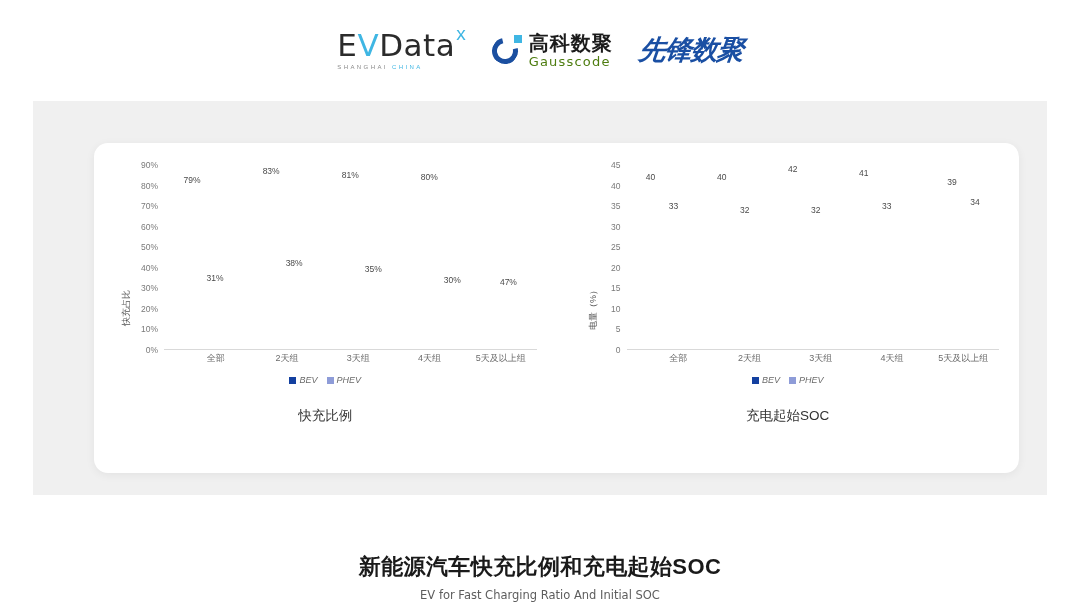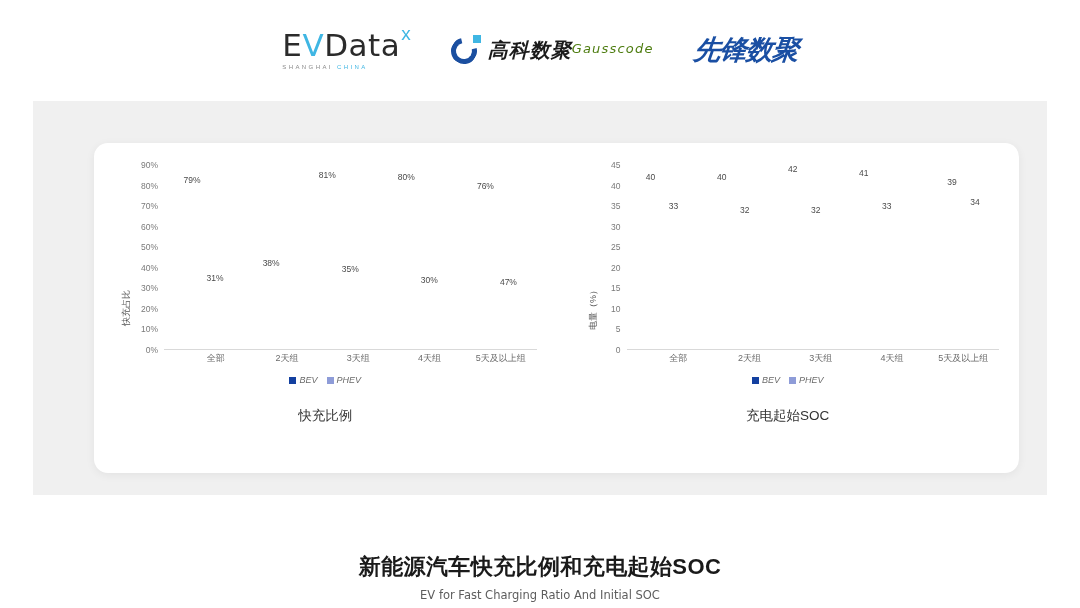--- a/index.html
+++ b/index.html
@@ -9,21 +9,21 @@
     font-family: "Liberation Sans", "DejaVu Sans", sans-serif;
     overflow: hidden;
   }
 
   
   .logo-bar {
     height: 92px;
     display: flex;
     align-items: center;
     justify-content: center;
-    gap: 40px;
+    gap: 26px;
     padding-top: 8px;
   }
   .logo-evdata { display: flex; flex-direction: column; align-items: flex-start; }
   .evdata-row { display: flex; align-items: flex-start; position: relative; }
   .evdata-word {
     font-family: "DejaVu Sans", sans-serif;
     font-size: 31px;
     letter-spacing: 0.5px;
     color: #2b2b2b;
     line-height: 1;
@@ -52,21 +52,21 @@
     position: absolute; left: 0; top: 3px;
     width: 26px; height: 26px; border-radius: 50%;
     border: 5px solid #1b4fa0;
     border-top-color: transparent;
     transform: rotate(32deg);
   }
   .gauss-dot {
     position: absolute; right: 0px; top: 0px;
     width: 8px; height: 8px; background: #3fb6e3;
   }
-  .gauss-text { display: flex; line-height: 1; font-style: italic; }
+  .gauss-text { display: flex; flex-direction: column; line-height: 1; }
   .gauss-cn {
     font-size: 20px; font-weight: 700; color: #1b1b1b;
     letter-spacing: 1px;
   }
   .gauss-en {
     font-size: 13px; color: #4d7c0f; letter-spacing: 1.2px; margin-top: 2px;
     font-family: "DejaVu Sans", sans-serif;
   }
 
   .logo-xf {
@@ -249,20 +249,24 @@
             <div class="bar bev" style="height: 87.7778%;">
               <span class="bar-label">79%</span>
               <span class="bar-fill"></span>
             </div>
             <div class="bar phev" style="height: 34.4444%;">
               <span class="bar-label">31%</span>
               <span class="bar-fill"></span>
             </div>
           </div>
           <div class="group">
+            <div class="bar bev" style="height: 92.2222%;">
+              <span class="bar-label">83%</span>
+              <span class="bar-fill"></span>
+            </div>
             <div class="bar phev" style="height: 42.2222%;">
               <span class="bar-label">38%</span>
               <span class="bar-fill"></span>
             </div>
           </div>
           <div class="group">
             <div class="bar bev" style="height: 90%;">
               <span class="bar-label">81%</span>
               <span class="bar-fill"></span>
             </div>
@@ -275,24 +279,20 @@
             <div class="bar bev" style="height: 88.8889%;">
               <span class="bar-label">80%</span>
               <span class="bar-fill"></span>
             </div>
             <div class="bar phev" style="height: 33.3333%;">
               <span class="bar-label">30%</span>
               <span class="bar-fill"></span>
             </div>
           </div>
           <div class="group">
-            <div class="bar bev" style="height: 84.4444%;">
-              <span class="bar-label">76%</span>
-              <span class="bar-fill"></span>
-            </div>
             <div class="bar phev" style="height: 32.2222%;">
               <span class="bar-label">47%</span>
               <span class="bar-fill"></span>
             </div>
           </div>
         </div>
       </div>
 
       <div class="cats">
         <span class="cat">全部</span>

